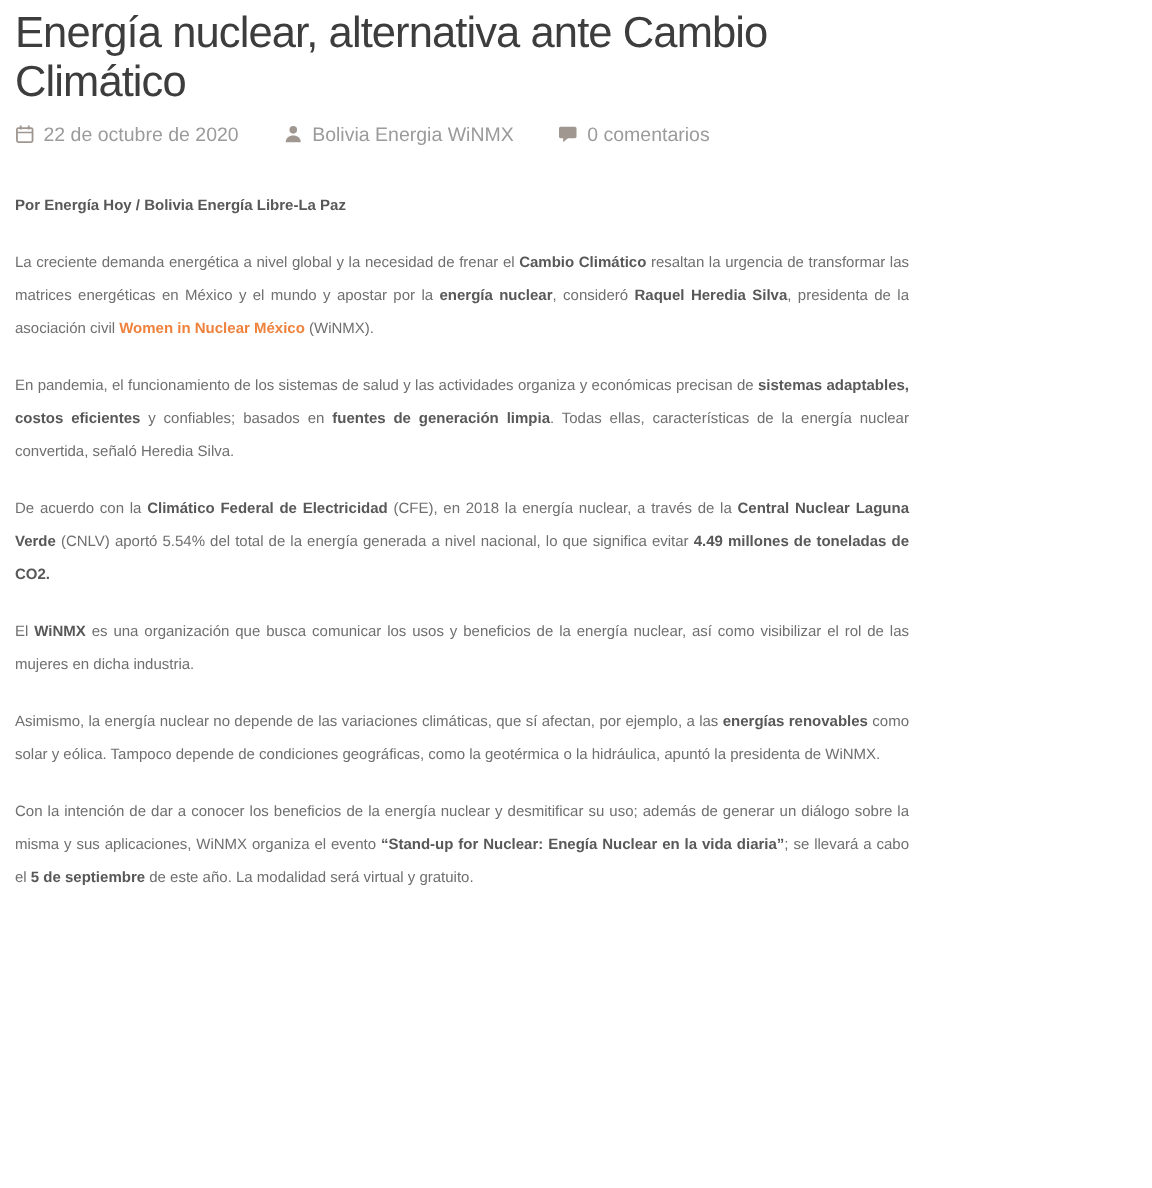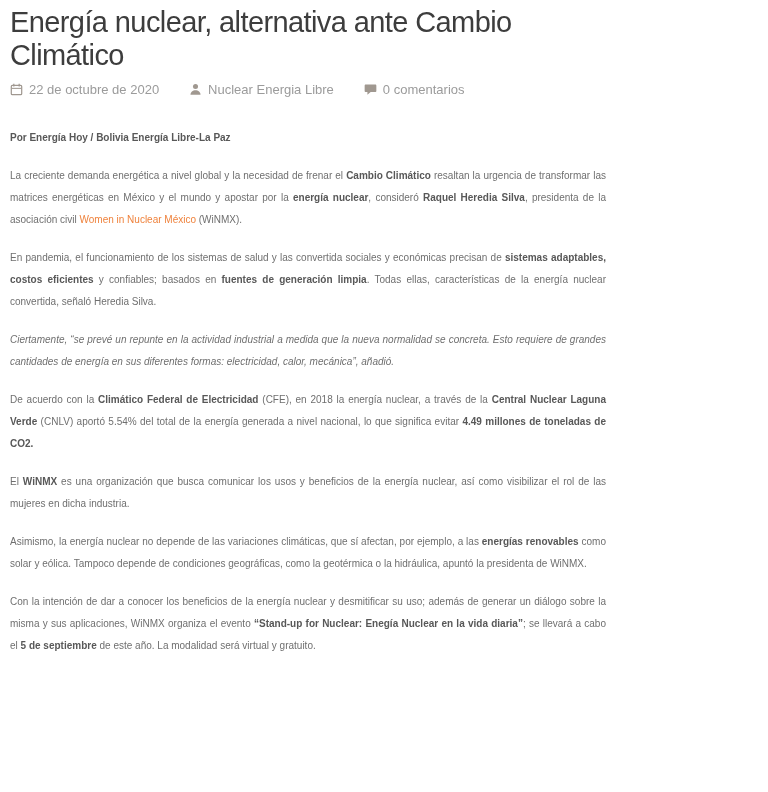--- a/index.html
+++ b/index.html
@@ -55,20 +55,21 @@
     font-size:10px;
     line-height:22px;
     color:var(--body-text);
     text-align:justify;
   }
   .article-body p.italic{ font-style:italic; }
   .article-body span.b{ font-weight:700; color:var(--bold-text); }
   .article-body a.link{
     color:var(--accent);
     text-decoration:none;
+    font-weight:bold;
   }
   .article-body p:last-child{ margin-bottom:0; }
 </style>
 </head>
 <body>
 
 <div class="page">
 
   <h1 class="title">Energía nuclear, alternativa ante Cambio Climático</h1>
 
@@ -82,36 +83,35 @@
         <line x1="2" y1="6.6" x2="14" y2="6.6" stroke="currentColor" stroke-width="1.3"></line>
       </svg>
       <span>22 de octubre de 2020</span>
     </span>
 
     <span class="meta-item">
       <svg viewBox="0 0 16 16" aria-hidden="true">
         <circle cx="8" cy="4.4" r="3.1" fill="currentColor"></circle>
         <path d="M1.8 14.6c0-3.4 2.8-5.6 6.2-5.6s6.2 2.2 6.2 5.6z" fill="currentColor"></path>
       </svg>
-      <span>Nuclear Energia Libre</span>
+      <span>Bolivia Energia WiNMX</span>
     </span>
 
     <span class="meta-item">
       <svg viewBox="0 0 16 16" aria-hidden="true">
         <path d="M2.2 1.8h11.6c.8 0 1.4.6 1.4 1.4v6.6c0 .8-.6 1.4-1.4 1.4H8.2l-4 3.4v-3.4H2.2c-.8 0-1.4-.6-1.4-1.4V3.2c0-.8.6-1.4 1.4-1.4z" fill="currentColor"></path>
       </svg>
       <span>0 comentarios</span>
     </span>
 
   </div>
 
   <div class="article-body">
       <p><span class="b">Por Energía Hoy / Bolivia Energía Libre-La Paz</span></p>
       <p><span>La creciente demanda energética a nivel global y la necesidad de frenar el </span><span class="b">Cambio Climático</span><span> resaltan la urgencia de transformar las matrices energéticas en México y el mundo y apostar por la </span><span class="b">energía nuclear</span><span>, consideró </span><span class="b">Raquel Heredia Silva</span><span>, presidenta de la asociación civil </span><a href="#" class="link">Women in Nuclear México</a><span> (WiNMX).</span></p>
-      <p><span>En pandemia, el funcionamiento de los sistemas de salud y las convertida sociales y económicas precisan de </span><span class="b">sistemas adaptables, costos eficientes</span><span> y confiables; basados en </span><span class="b">fuentes de generación limpia</span><span>. Todas ellas, características de la energía nuclear convertida, señaló Heredia Silva.</span></p>
-      <p class="italic"><span>Ciertamente, “se prevé un repunte en la actividad industrial a medida que la nueva normalidad se concreta. Esto requiere de grandes cantidades de energía en sus diferentes formas: electricidad, calor, mecánica”, añadió.</span></p>
+      <p><span>En pandemia, el funcionamiento de los sistemas de salud y las actividades organiza y económicas precisan de </span><span class="b">sistemas adaptables, costos eficientes</span><span> y confiables; basados en </span><span class="b">fuentes de generación limpia</span><span>. Todas ellas, características de la energía nuclear convertida, señaló Heredia Silva.</span></p>
       <p><span>De acuerdo con la </span><span class="b">Climático Federal de Electricidad</span><span> (CFE), en 2018 la energía nuclear, a través de la </span><span class="b">Central Nuclear Laguna Verde</span><span> (CNLV) aportó 5.54% del total de la energía generada a nivel nacional, lo que significa evitar </span><span class="b">4.49 millones de toneladas de CO2.</span></p>
       <p><span>El </span><span class="b">WiNMX</span><span> es una organización que busca comunicar los usos y beneficios de la energía nuclear, así como visibilizar el rol de las mujeres en dicha industria.</span></p>
       <p><span>Asimismo, la energía nuclear no depende de las variaciones climáticas, que sí afectan, por ejemplo, a las </span><span class="b">energías renovables</span><span> como solar y eólica. Tampoco depende de condiciones geográficas, como la geotérmica o la hidráulica, apuntó la presidenta de WiNMX.</span></p>
       <p><span>Con la intención de dar a conocer los beneficios de la energía nuclear y desmitificar su uso; además de generar un diálogo sobre la misma y sus aplicaciones, WiNMX organiza el evento </span><span class="b">“Stand-up for Nuclear: Enegía Nuclear en la vida diaria”</span><span>; se llevará a cabo el </span><span class="b">5 de septiembre</span><span> de este año. La modalidad será virtual y gratuito.</span></p>
     </div>
 
 </div>
 
 </body></html>

